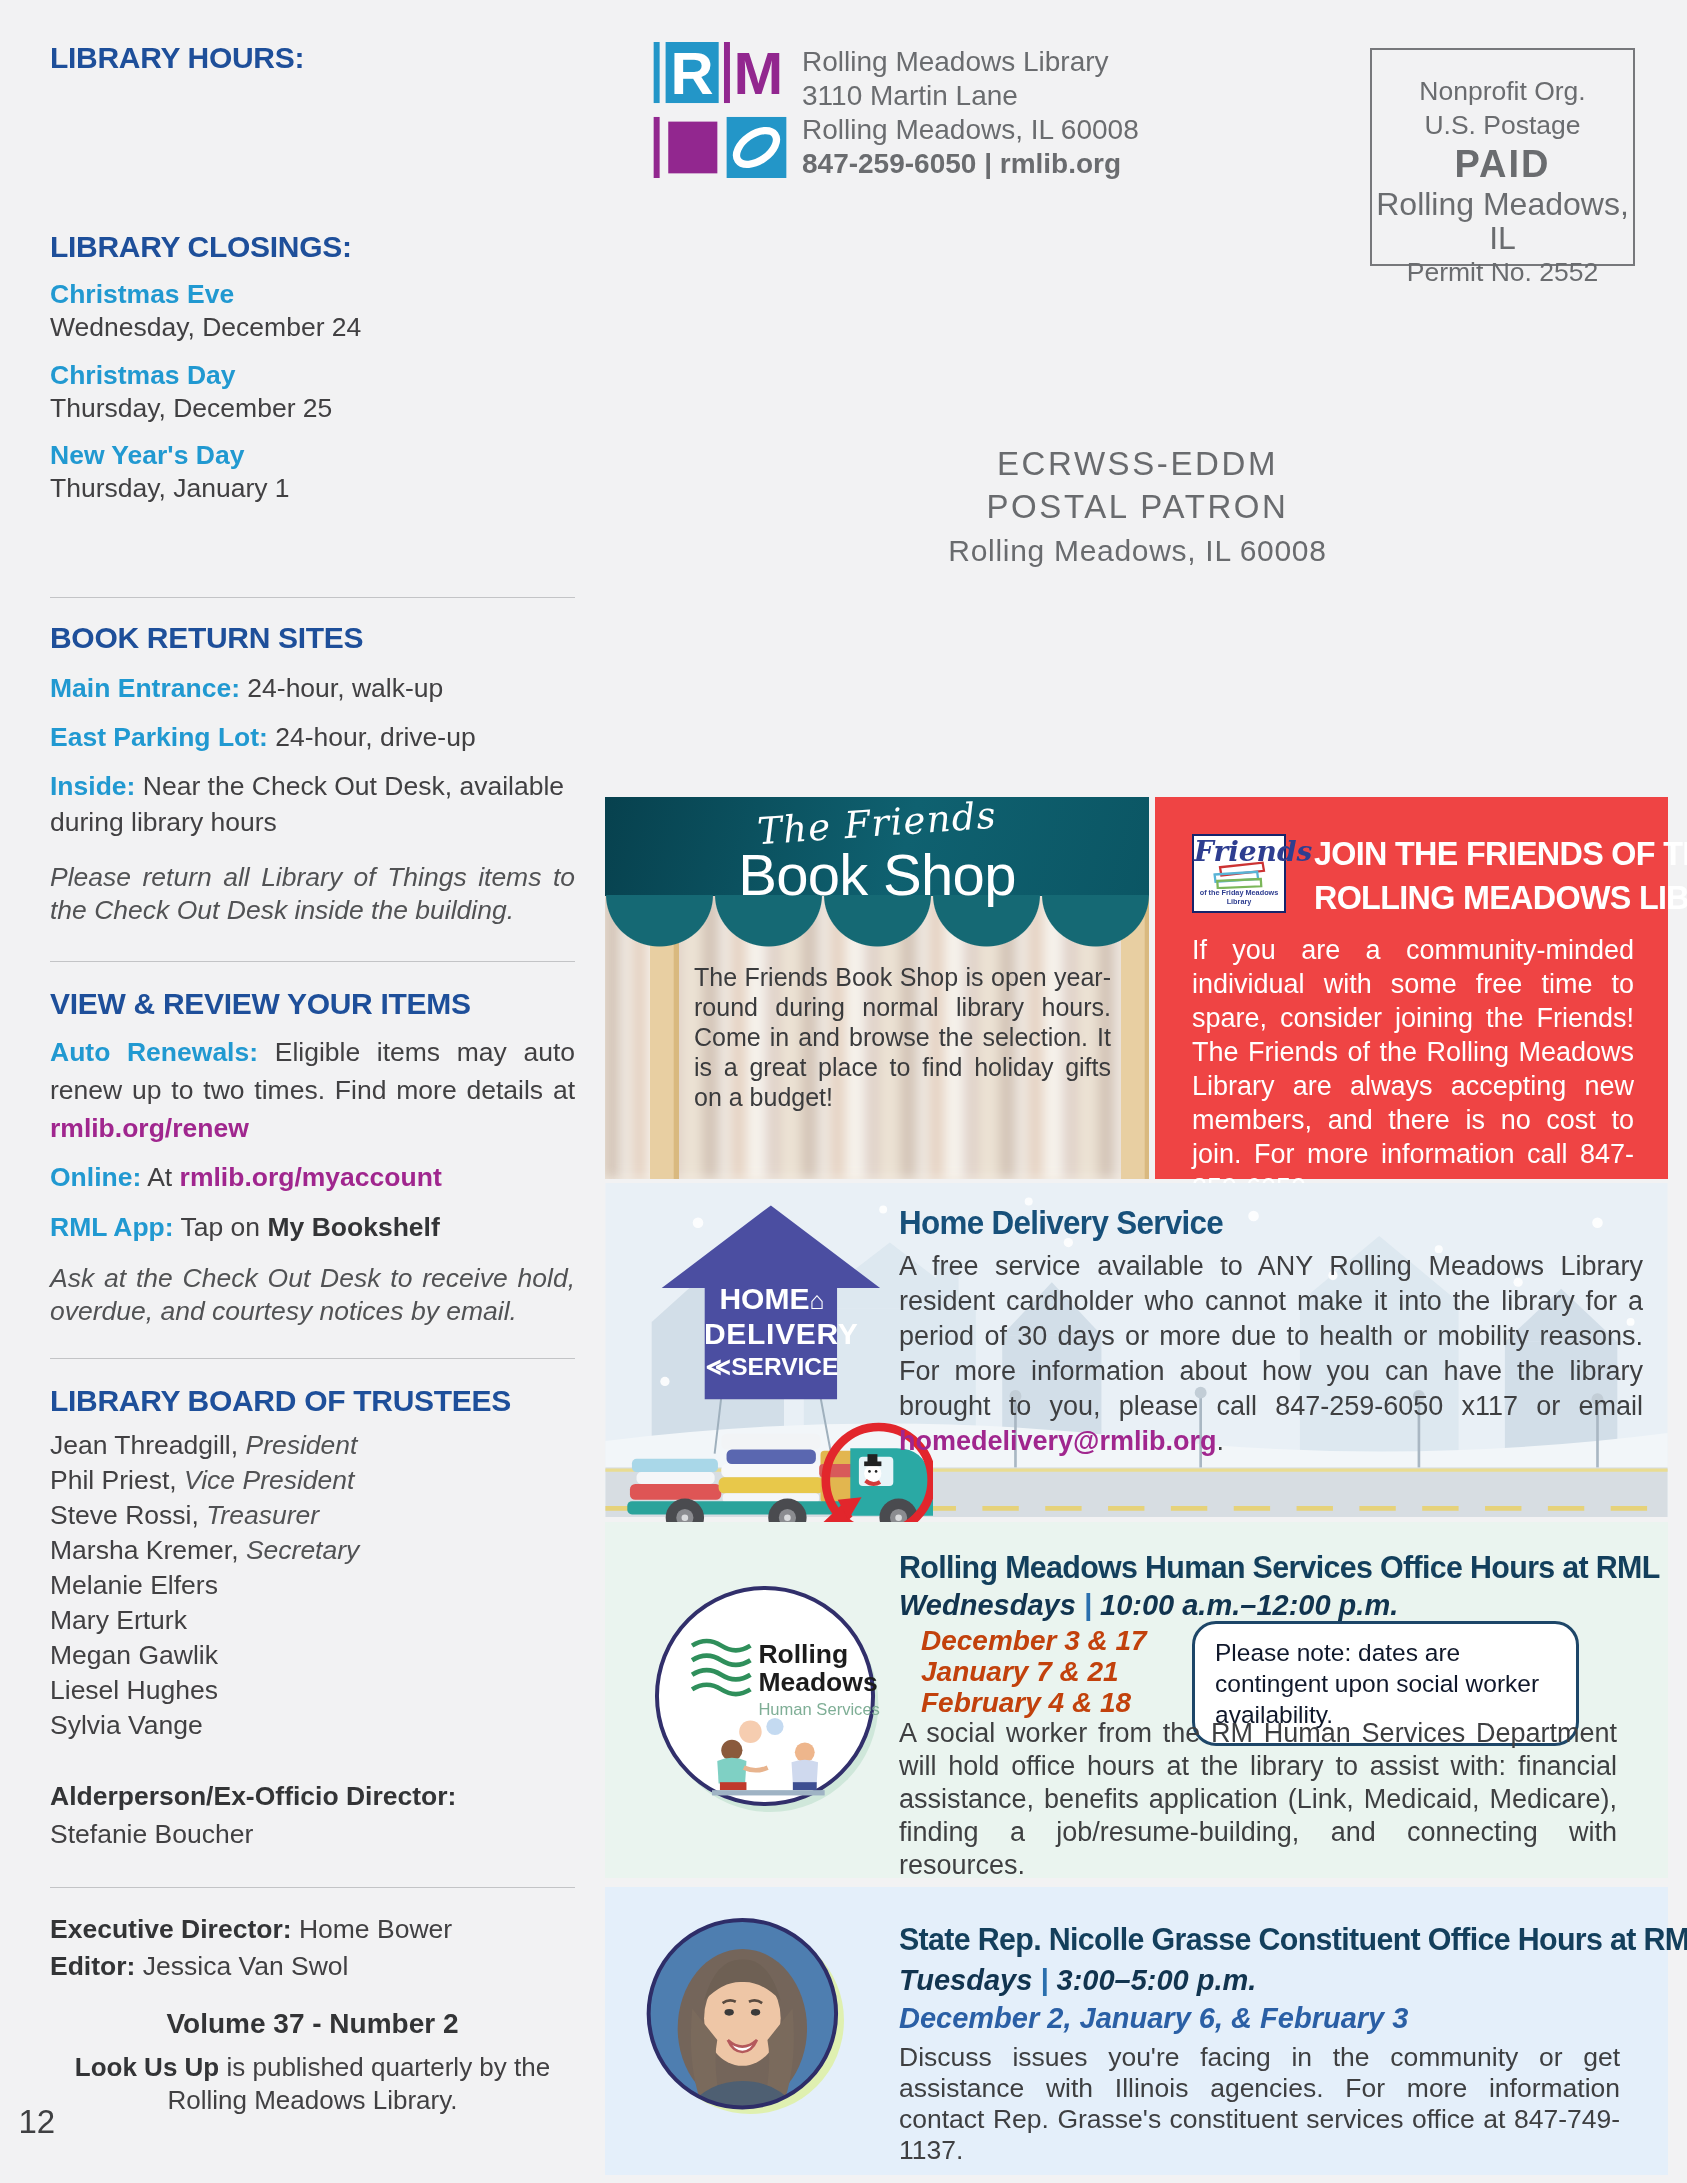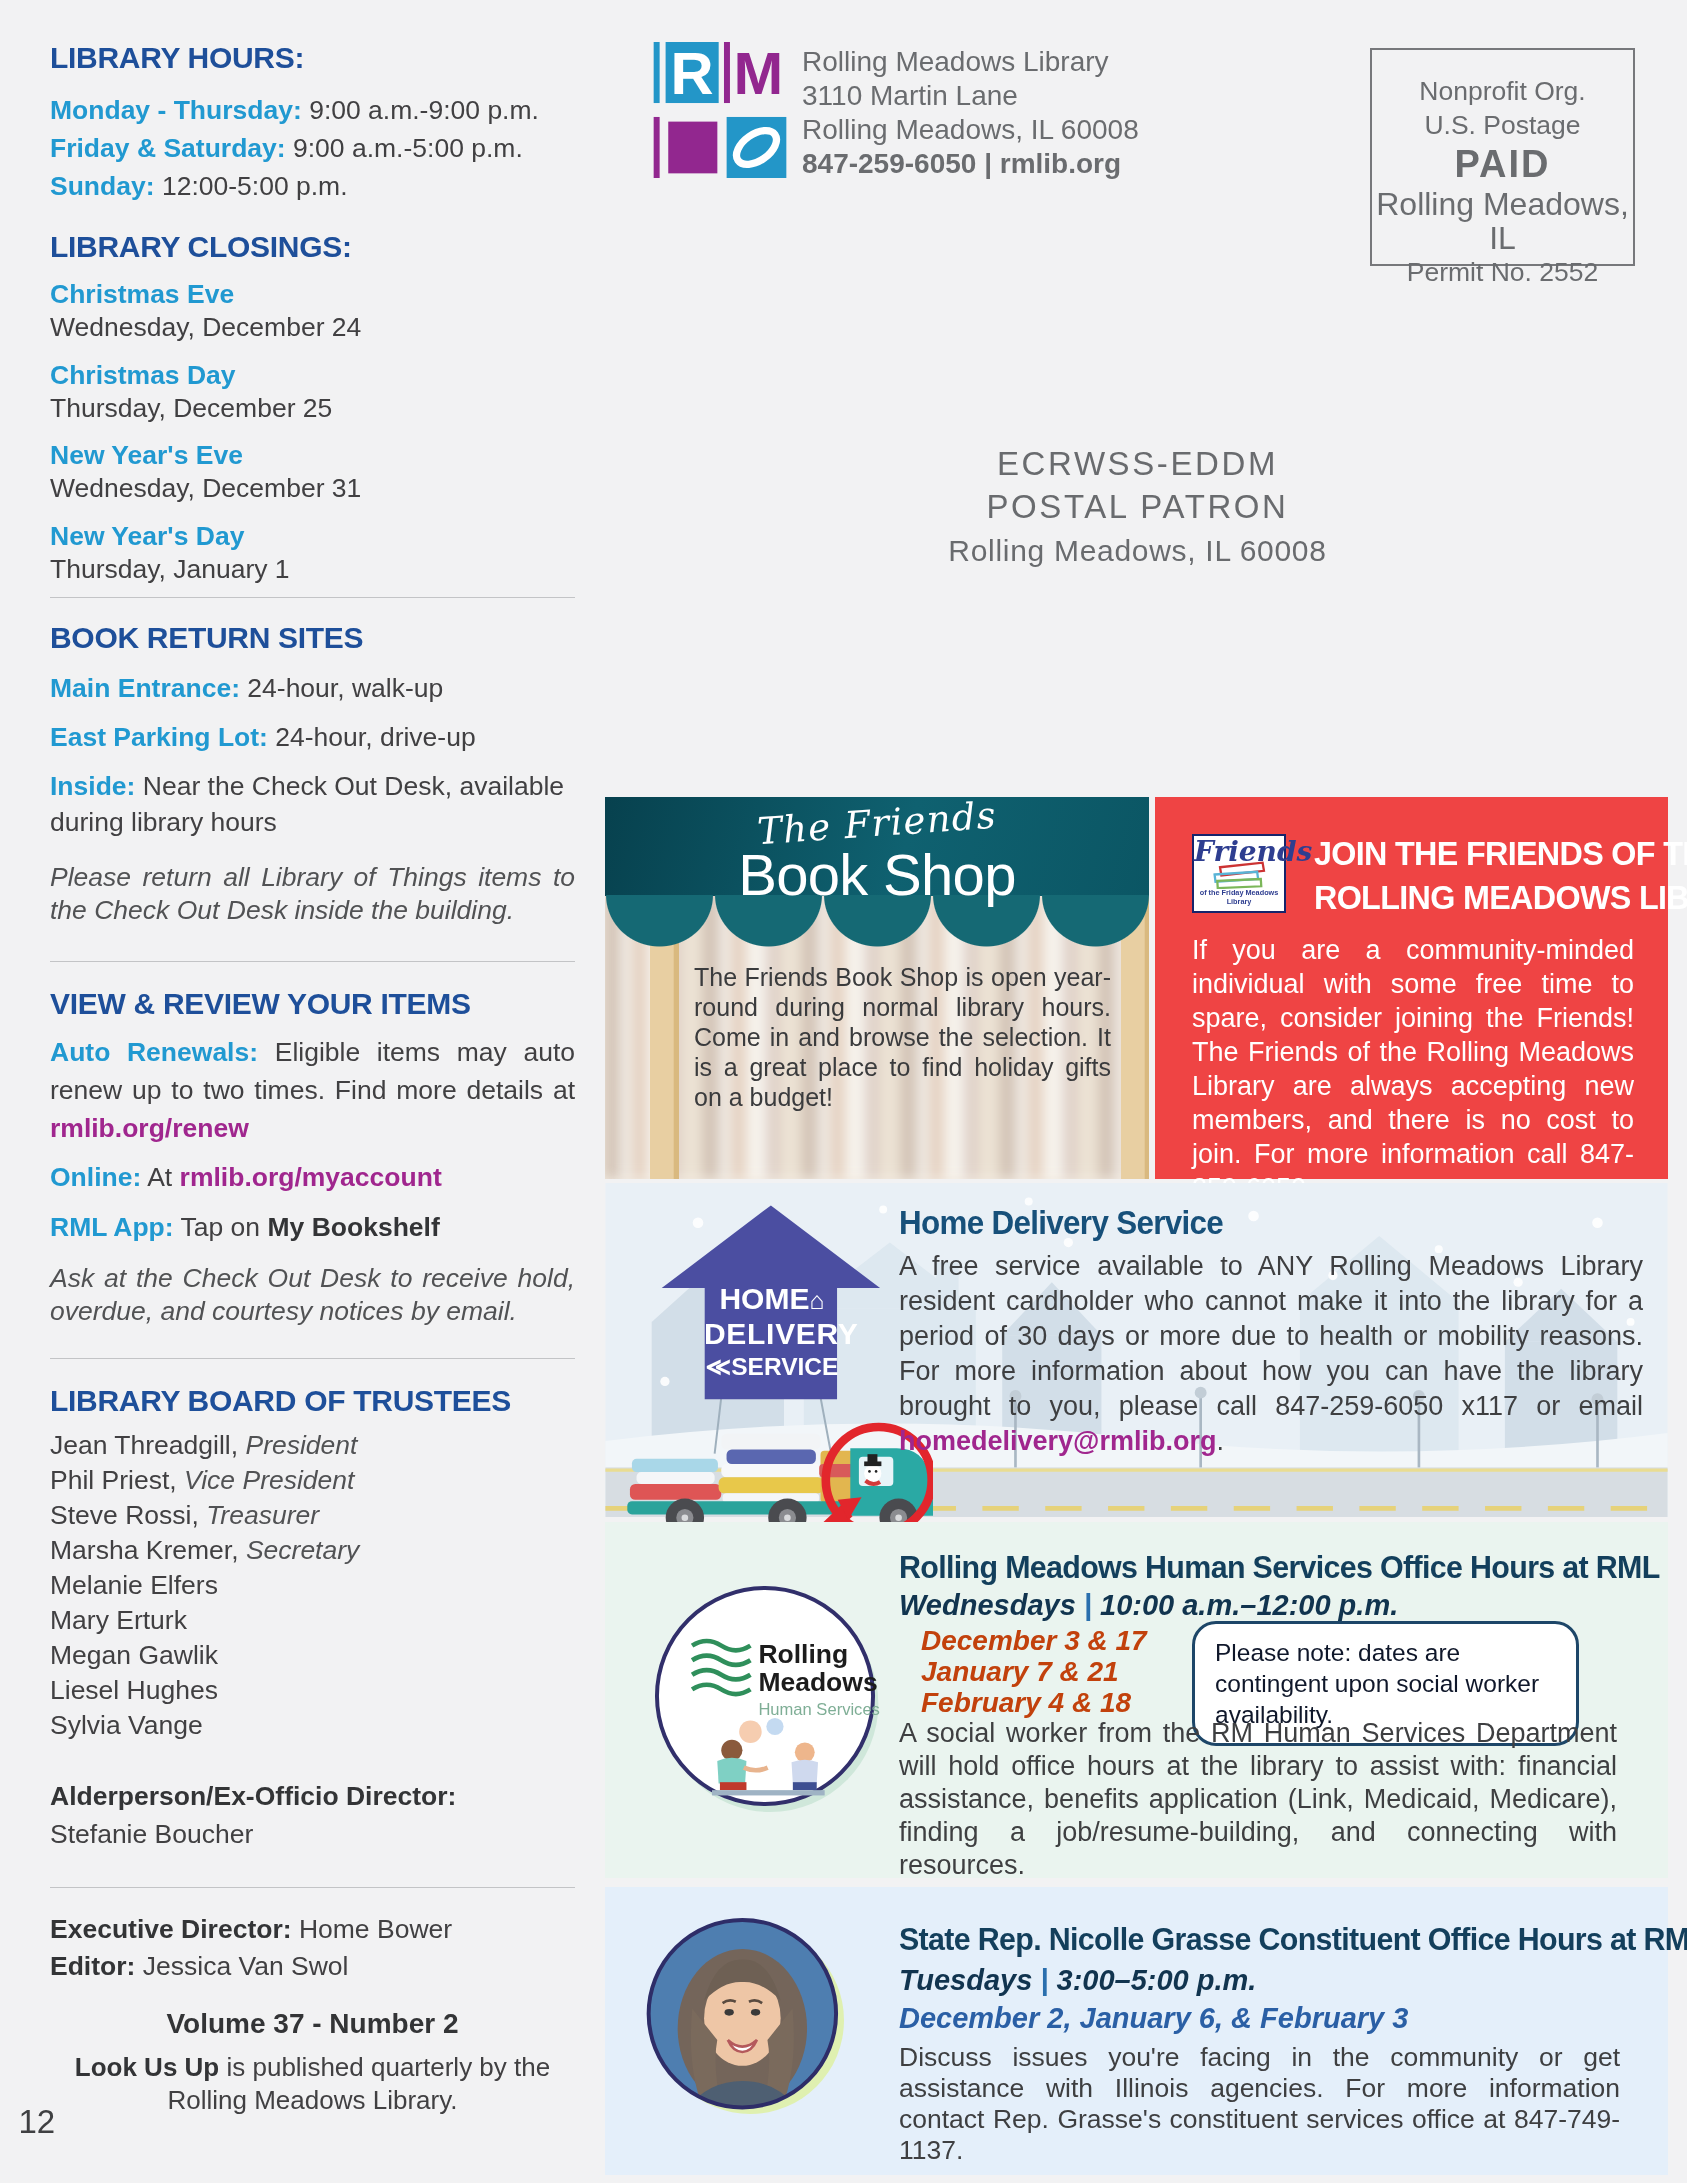--- a/index.html
+++ b/index.html
@@ -36,39 +36,30 @@
   .hd-logo-text{color:#fff;text-align:center;font-weight:bold;line-height:33px;}
 </style>
 </head>
 <body>
 
 <div class="page">
 
   <div class="lc">
 
     <div class="abs h1" style="top:41px">LIBRARY HOURS:</div>
-    <div class="abs" style="top:91px">
-      <p class="row"><span class="cy">Monday - Thursday:</span> <span>9:00 a.m.-9:00 p.m.</span></p>
-      <p class="row"><span class="cy">Friday &amp; Saturday:</span> <span>9:00 a.m.-5:00 p.m.</span></p>
-      <p class="row"><span class="cy">Sunday:</span> <span>12:00-5:00 p.m.</span></p>
-    </div>
 
     <div class="abs h1" style="top:230px">LIBRARY CLOSINGS:</div>
     <div class="abs" style="top:278px">
       <div style="margin-bottom:14.6px">
         <p class="cl-name cy">Christmas Eve</p>
         <p class="cl-date">Wednesday, December 24</p>
       </div>
       <div style="margin-bottom:14.6px">
         <p class="cl-name cy">Christmas Day</p>
         <p class="cl-date">Thursday, December 25</p>
-      </div>
-      <div style="margin-bottom:14.6px">
-        <p class="cl-name cy">New Year's Eve</p>
-        <p class="cl-date">Wednesday, December 31</p>
       </div>
       <div>
         <p class="cl-name cy">New Year's Day</p>
         <p class="cl-date">Thursday, January 1</p>
       </div>
     </div>
 
     <div class="hr" style="top:597px"></div>
 
     <div class="abs h1" style="top:621px">BOOK RETURN SITES</div>

